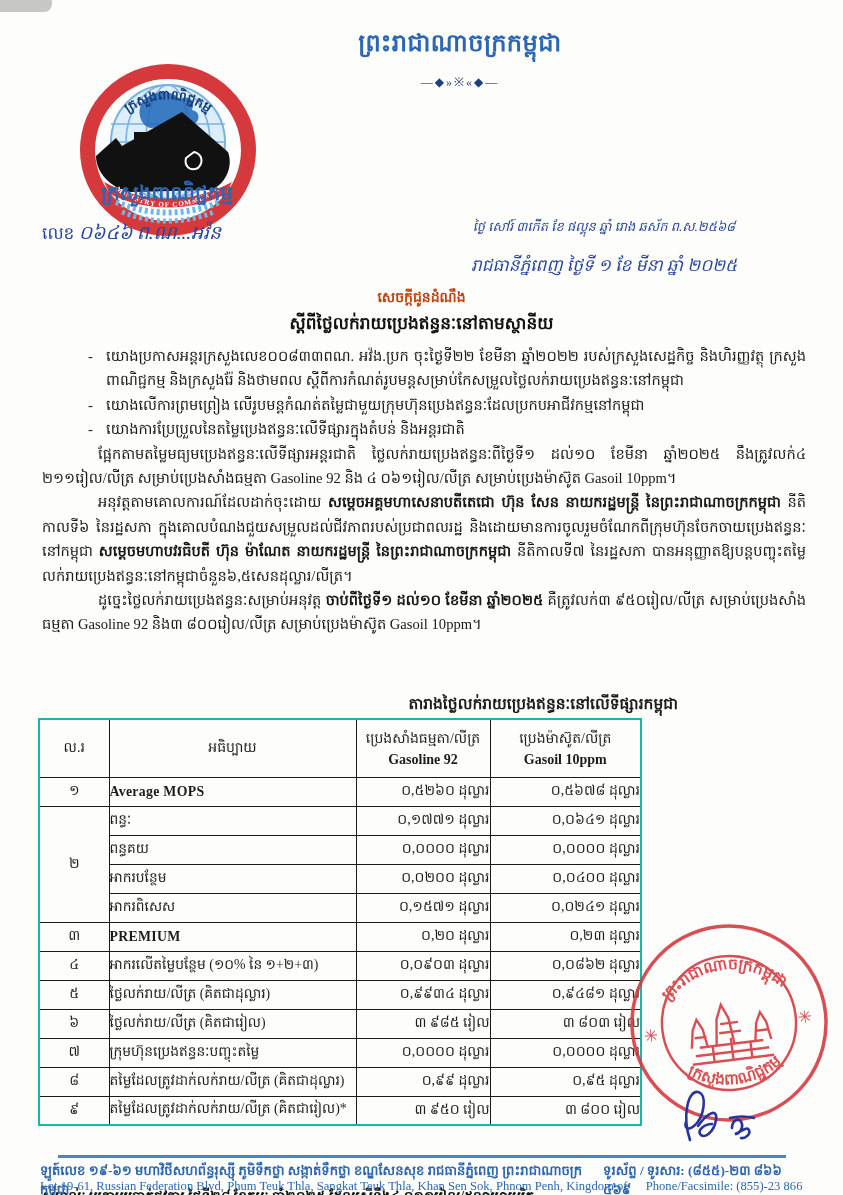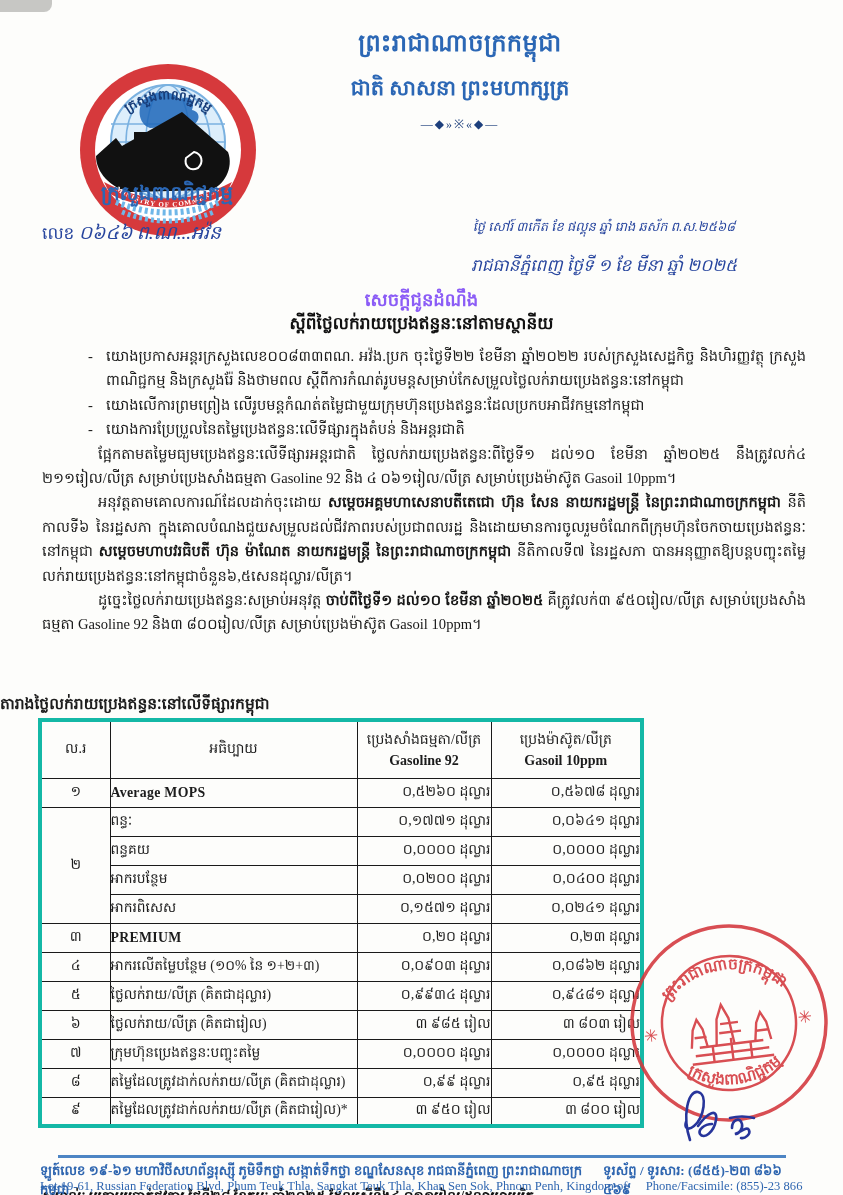--- a/index.html
+++ b/index.html
@@ -14,34 +14,34 @@
   .kingdom{font-size:24px;font-weight:bold;letter-spacing:.5px;}
   .motto{font-size:21px;font-weight:bold;margin-top:11px;}
   .ornament{margin-top:10px;font-size:12px;color:#1d3f7c;letter-spacing:2px;}
   .logo-wrap{position:absolute;left:76px;top:60px;width:184px;height:182px;}
   .ministry-name{position:absolute;left:52px;top:180px;width:230px;text-align:center;color:#2b67b5;font-weight:bold;font-size:20px;}
   .ref-line{position:absolute;left:42px;top:220px;font-size:17px;color:#27459e;}
   .ref-line .hand{font-style:italic;font-size:19px;}
   .date-lunar{position:absolute;left:378px;top:218px;width:452px;text-align:center;color:#27459e;font-size:13px;font-style:italic;}
   .date-city{position:absolute;left:392px;top:254px;width:424px;text-align:center;color:#27459e;font-size:17px;font-style:italic;}
   
-  .doc-title{position:absolute;left:0;top:288px;width:843px;text-align:center;font-weight:bold;font-size:18px;color:#8b5cf6;}
+  .doc-title{position:absolute;left:0;top:288px;width:843px;text-align:center;font-weight:bold;font-size:14px;color:#c2410c;}
   .doc-subtitle{position:absolute;left:0;top:312px;width:843px;text-align:center;font-weight:bold;font-size:17px;color:#111;}
   
   .body-block{position:absolute;left:42px;top:344px;width:764px;font-size:14.6px;line-height:24.4px;text-align:justify;color:#171717;}
   .ref-item{display:flex;margin-left:46px;}
   .ref-dash{width:18px;flex:0 0 18px;}
   .ref-text{flex:1;}
   .para{text-indent:56px;}
   .b{font-weight:bold;}
   
-  .tbl-title{position:absolute;left:0;top:694px;width:678px;text-align:left;font-weight:bold;font-size:15.5px;}
+  .tbl-title{position:absolute;left:0;top:694px;width:678px;text-align:right;font-weight:bold;font-size:15.5px;}
   table.price{position:absolute;left:38px;top:718px;border-collapse:collapse;table-layout:fixed;font-size:13.8px;}
   table.price td,table.price th{border:1.4px solid #1a1a1a;padding:0;vertical-align:middle;}
-  table.price{border:4px solid #14b8a6;}
+  table.price{border:2px solid #14b8a6;}
   th .kh{font-weight:normal;font-size:14px;}
   th .en{font-weight:bold;font-size:14px;margin-top:2px;font-family:"Liberation Serif",serif;}
   thead tr{height:58px;}
   tbody tr{height:29px;}
   td.no{text-align:center;font-size:14px;}
   td.label{padding-left:9px;text-align:left;}
   td.label.latin{font-weight:bold;font-family:"Liberation Serif",serif;letter-spacing:.3px;}
   td.val{text-align:right;padding-right:15px;font-size:14px;}
   
   .footnote{position:absolute;left:42px;top:1188px;font-weight:bold;font-size:13.8px;color:#111;}
@@ -53,21 +53,20 @@
   .signature{position:absolute;left:674px;top:1082px;width:120px;height:78px;}
 </style>
 </head>
 <body>
 
 <div class="page">
   <div class="smudge"></div>
 
   <div class="head-center">
     <div class="kingdom">ព្រះរាជាណាចក្រកម្ពុជា</div>
-    <div class="motto">ជាតិ សាសនា ព្រះមហាក្សត្រ</div>
     <div class="ornament">—◆»※«◆—</div>
   </div>
 
   <div class="logo-wrap">
     <svg width="184" height="182" viewBox="0 0 184 182">
       <ellipse cx="92" cy="90" rx="88" ry="86" fill="#d6393c"></ellipse>
       <ellipse cx="92" cy="90" rx="73" ry="71" fill="#ffffff"></ellipse>
       <circle cx="92" cy="82" r="57" fill="#ddeefb" stroke="#7ab1e0" stroke-width="2"></circle>
       <ellipse cx="92" cy="82" rx="22" ry="57" fill="none" stroke="#7ab1e0" stroke-width="1.5"></ellipse>
       <ellipse cx="92" cy="82" rx="42" ry="57" fill="none" stroke="#7ab1e0" stroke-width="1.5"></ellipse>

